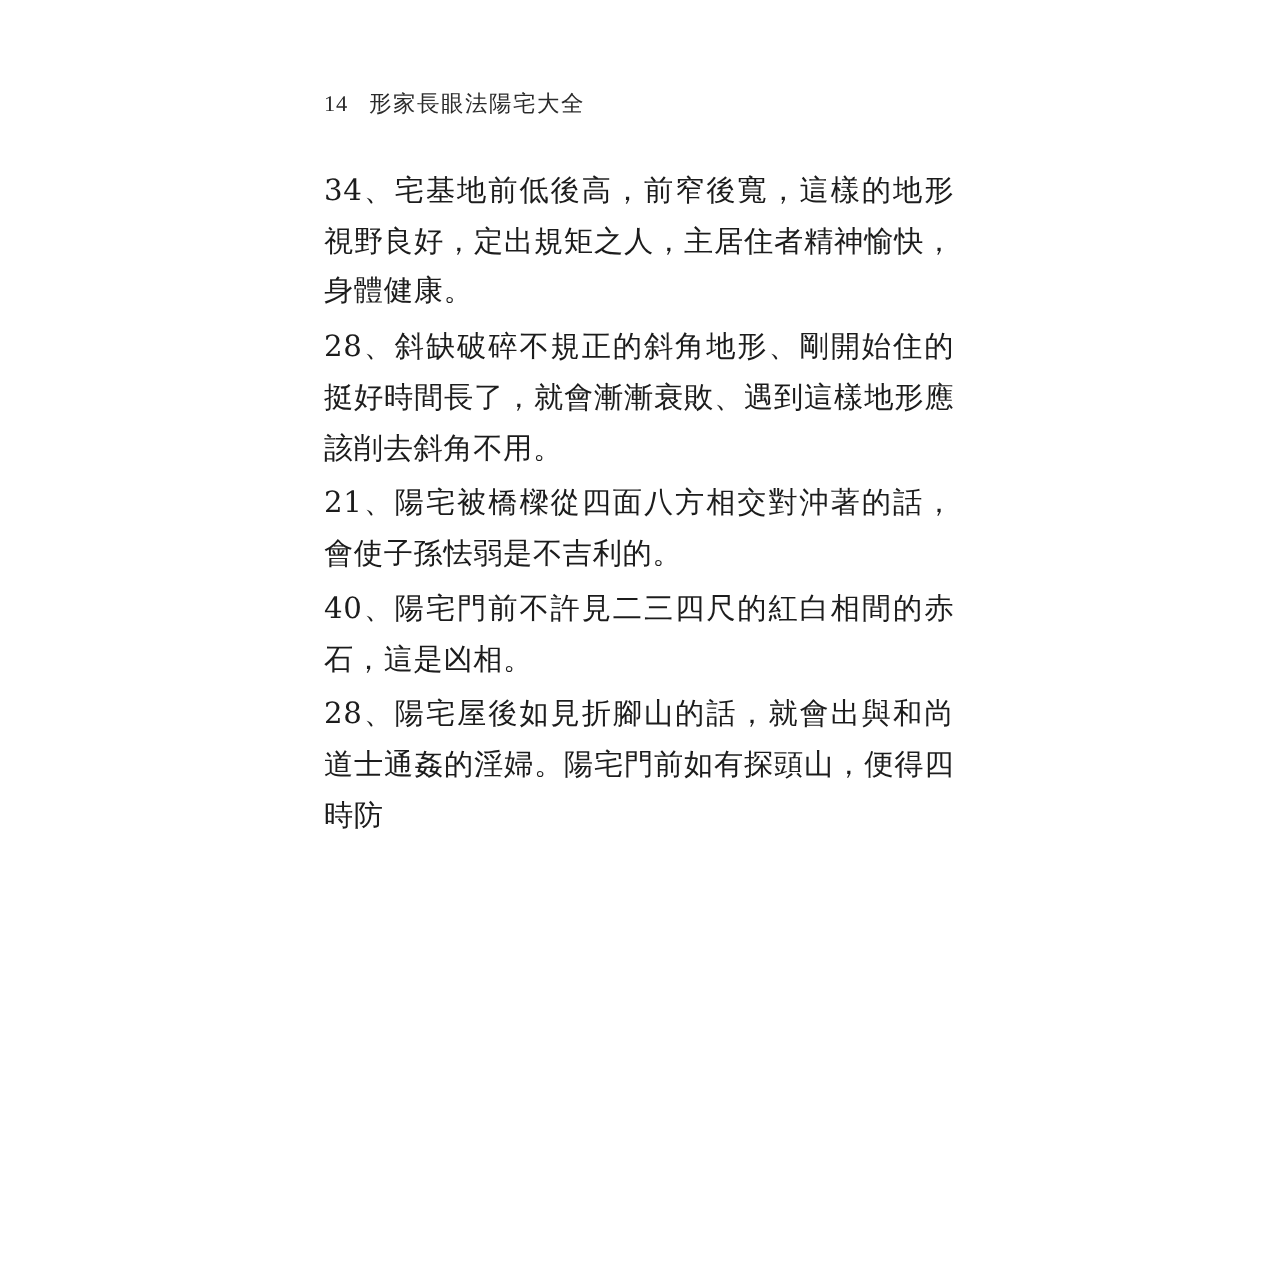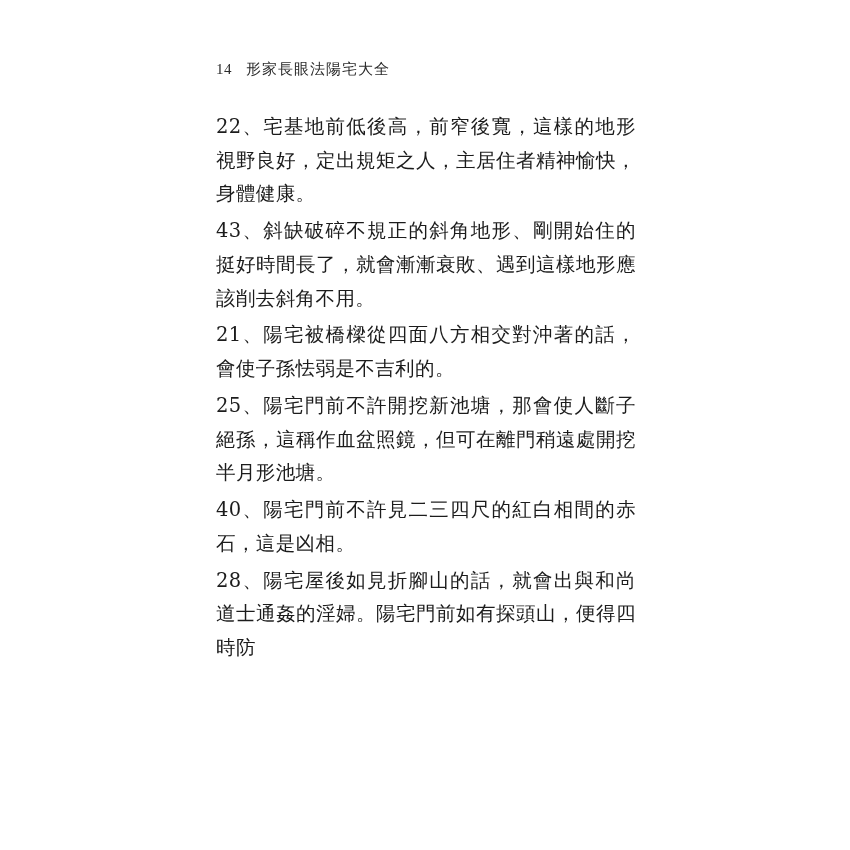--- a/index.html
+++ b/index.html
@@ -61,21 +61,20 @@
 </head>
 <body>
 
 <div class="page">
 
   <div class="page-header">
     <span class="folio">14</span><span class="running-title">形家長眼法陽宅大全</span>
   </div>
 
   <div class="body-block">
-    <p class="para">22、宅基地前低後高，前窄後寬，這樣的地形視野良好，定出規矩之人，主居住者精神愉快，身體健康。</p>
-    <p class="para">43、斜缺破碎不規正的斜角地形、剛開始住的挺好時間長了，就會漸漸衰敗、遇到這樣地形應該削去斜角不用。</p>
+    <p class="para">34、宅基地前低後高，前窄後寬，這樣的地形視野良好，定出規矩之人，主居住者精神愉快，身體健康。</p>
+    <p class="para">28、斜缺破碎不規正的斜角地形、剛開始住的挺好時間長了，就會漸漸衰敗、遇到這樣地形應該削去斜角不用。</p>
     <p class="para">21、陽宅被橋樑從四面八方相交對沖著的話，會使子孫怯弱是不吉利的。</p>
-    <p class="para">25、陽宅門前不許開挖新池塘，那會使人斷子絕孫，這稱作血盆照鏡，但可在離門稍遠處開挖半月形池塘。</p>
     <p class="para">40、陽宅門前不許見二三四尺的紅白相間的赤石，這是凶相。</p>
     <p class="para">28、陽宅屋後如見折腳山的話，就會出與和尚道士通姦的淫婦。陽宅門前如有探頭山，便得四時防</p>
   </div>
 
 </div>
 
 </body></html>

